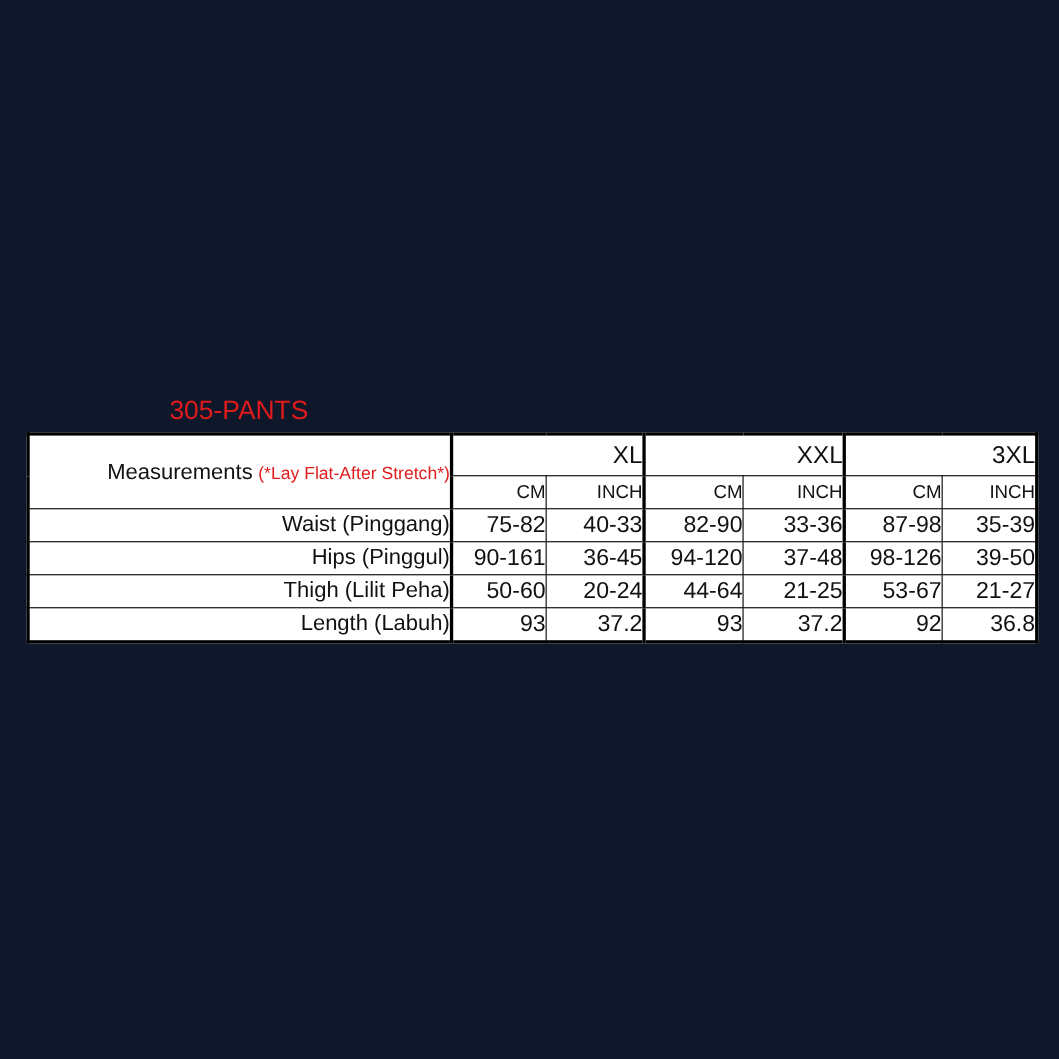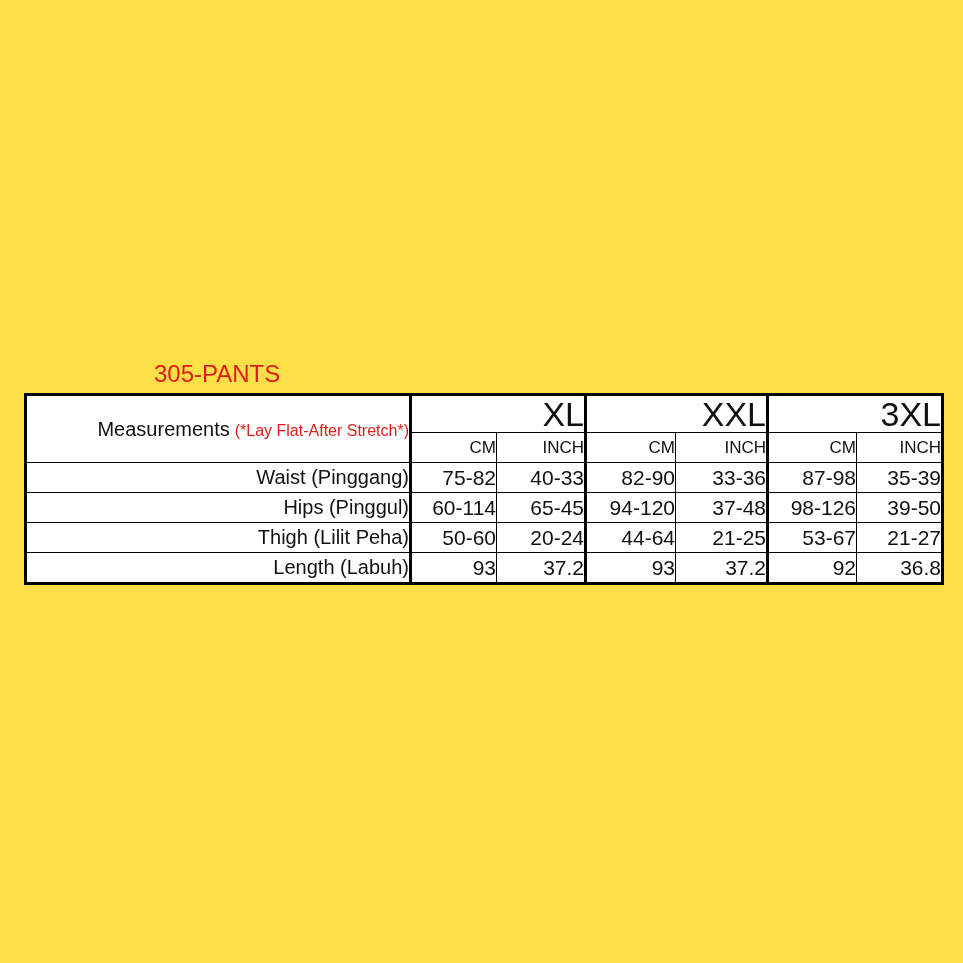--- a/index.html
+++ b/index.html
@@ -4,21 +4,21 @@
 <style>
   html, body {
     margin: 0;
     padding: 0;
     background: #ffffff;
   }
   .canvas {
     position: relative;
     width: 963px;
     height: 963px;
-    background: #fde047;
+    background: #0f172a;
     font-family: "Liberation Sans", sans-serif;
     color: #111111;
     overflow: hidden;
   }
   .chart-title {
     position: absolute;
     left: 154px;
     top: 360px;
     font-size: 24px;
     line-height: 28px;
@@ -54,21 +54,21 @@
     font-size: 20px;
     color: #111111;
   }
   .meas-note {
     font-size: 16px;
     color: #e01b1b;
     margin-left: 5px;
   }
   tr.size-row td { height: 36px; }
   td.size-cell {
-    font-size: 34px;
+    font-size: 22px;
     line-height: 1;
   }
   tr.unit-row td { height: 29px; padding-left: 40px; }
   td.unit-cell {
     font-size: 17px;
   }
   tr.data-row td { height: 29px; }
   td.label-cell {
     font-size: 20px;
     margin-top: 36px;
@@ -119,22 +119,22 @@
         <td class="value-cell group-start">75-82</td>
         <td class="value-cell">40-33</td>
         <td class="value-cell group-start">82-90</td>
         <td class="value-cell">33-36</td>
         <td class="value-cell group-start">87-98</td>
         <td class="value-cell">35-39</td>
       </tr>
 
       <tr class="data-row">
         <td class="label-cell">Hips (Pinggul)</td>
-        <td class="value-cell group-start">60-114</td>
-        <td class="value-cell">65-45</td>
+        <td class="value-cell group-start">90-161</td>
+        <td class="value-cell">36-45</td>
         <td class="value-cell group-start">94-120</td>
         <td class="value-cell">37-48</td>
         <td class="value-cell group-start">98-126</td>
         <td class="value-cell">39-50</td>
       </tr>
 
       <tr class="data-row">
         <td class="label-cell">Thigh (Lilit Peha)</td>
         <td class="value-cell group-start">50-60</td>
         <td class="value-cell">20-24</td>

